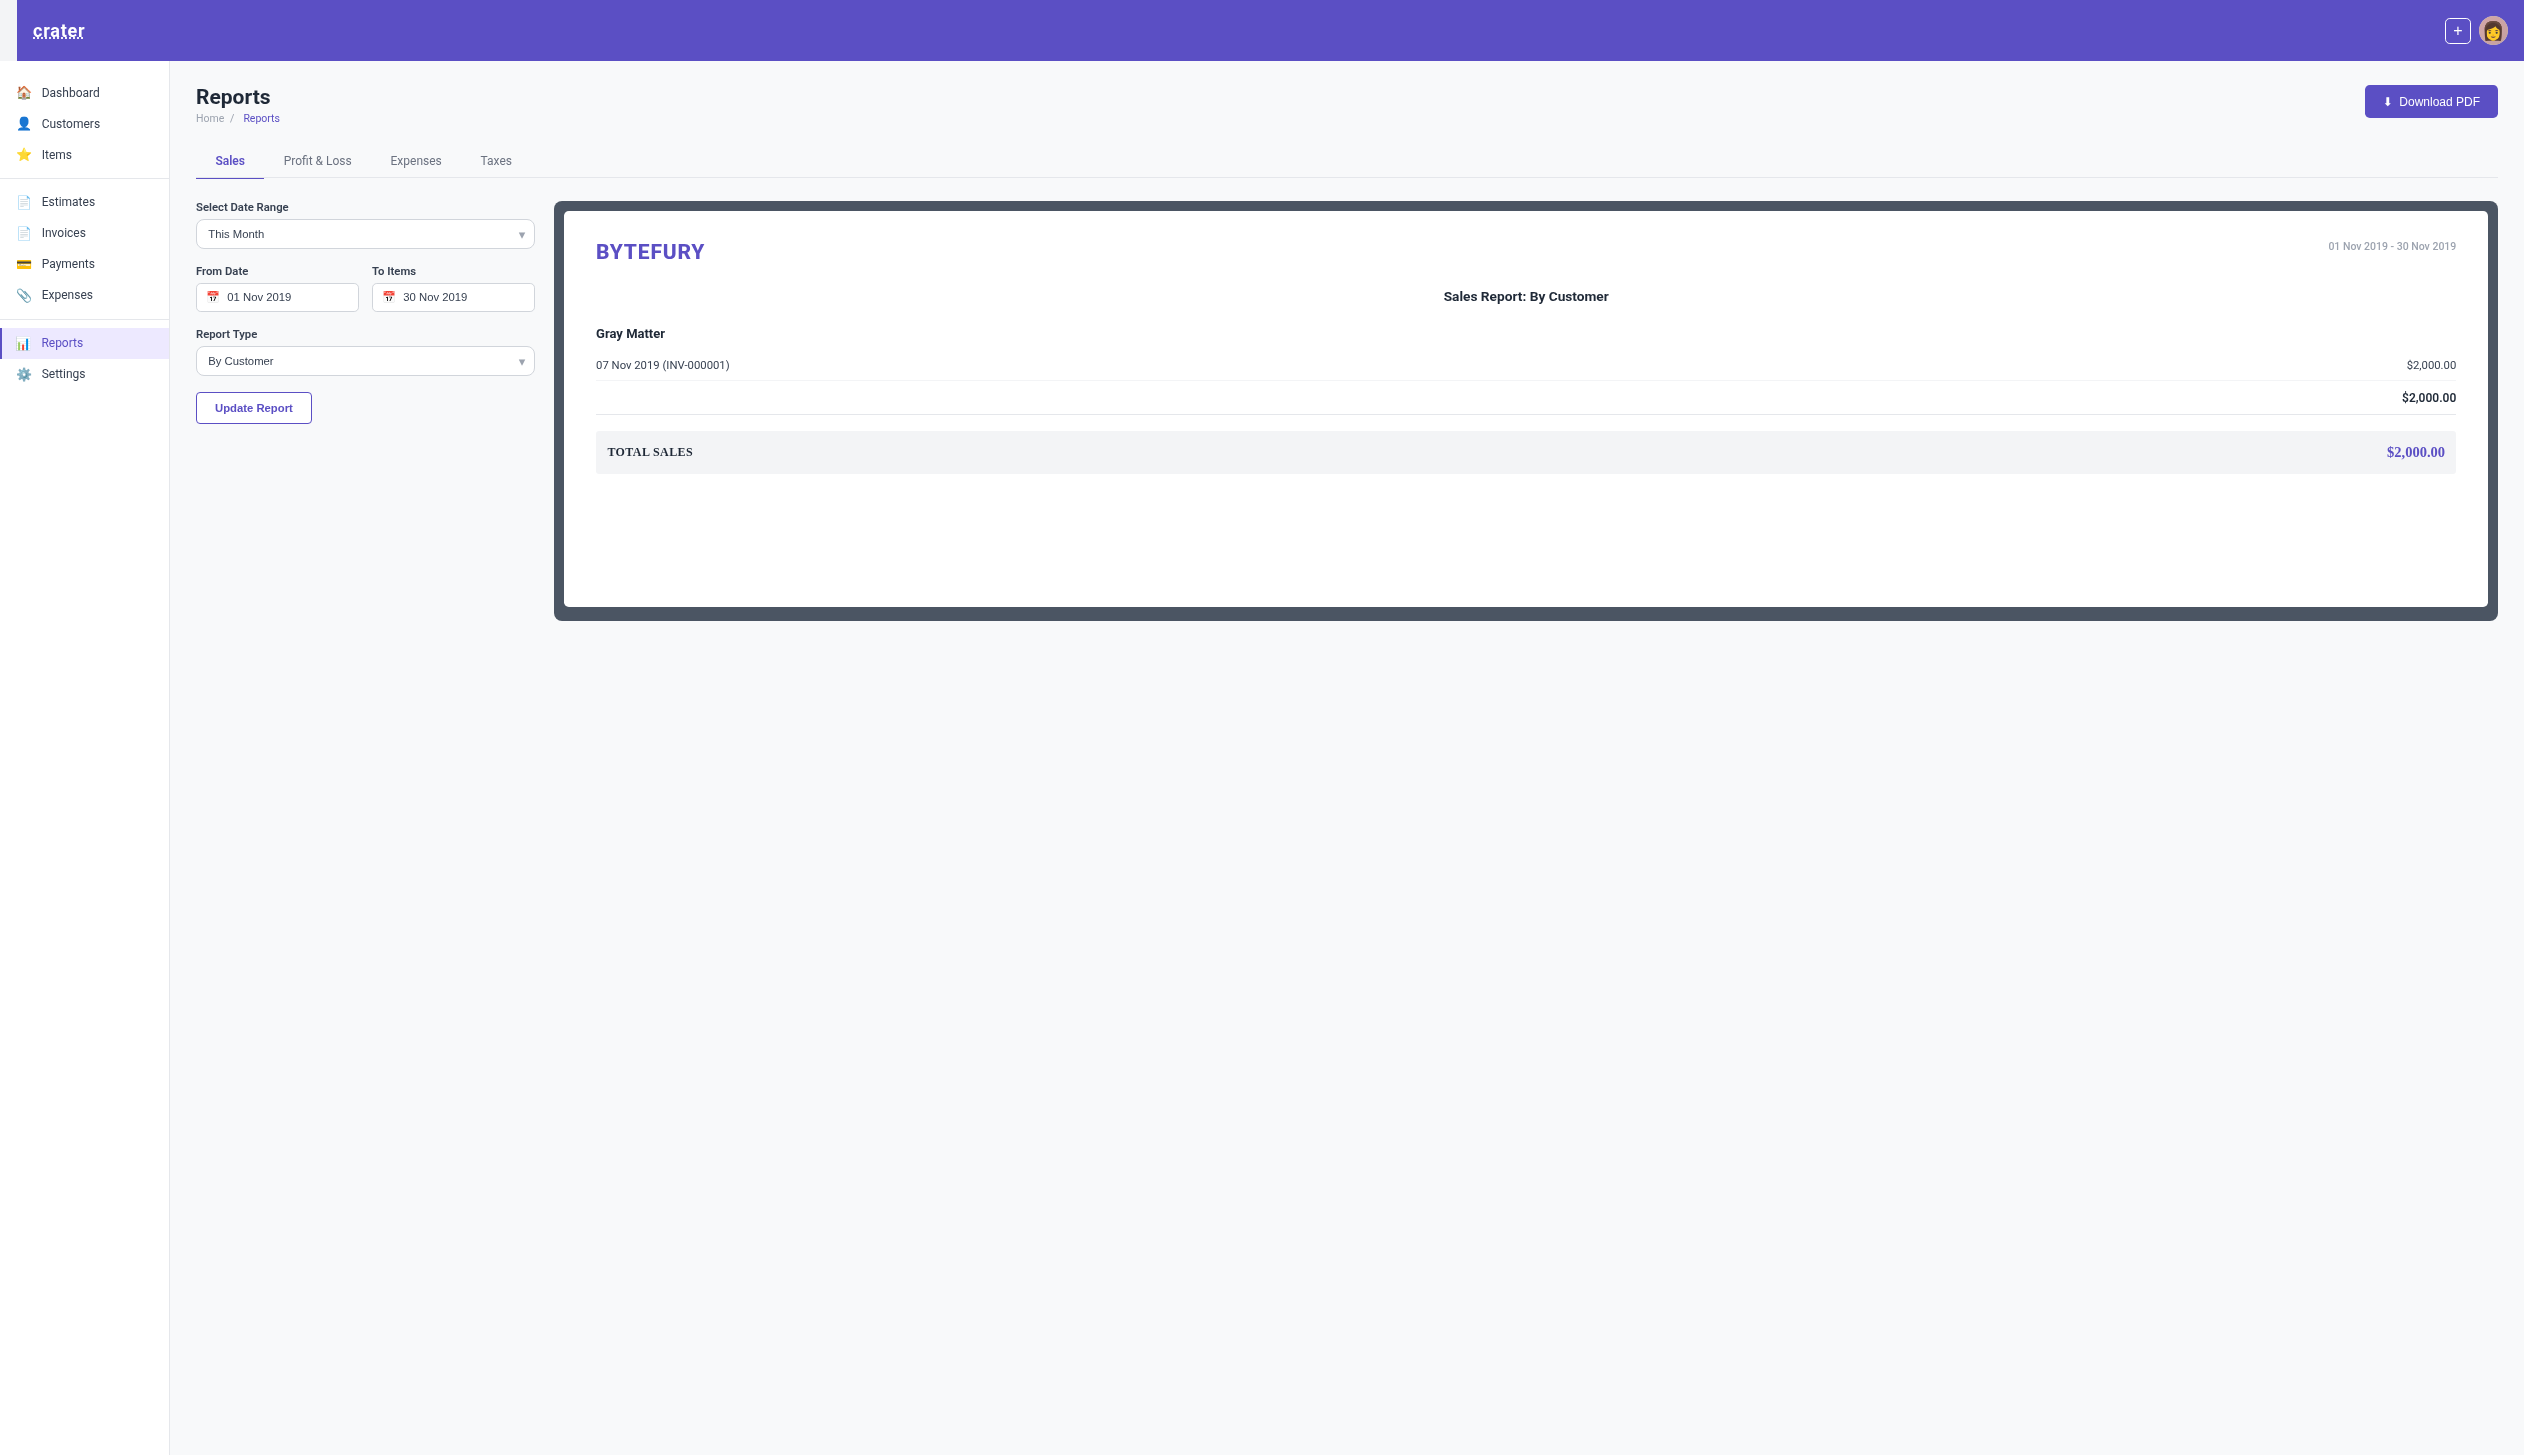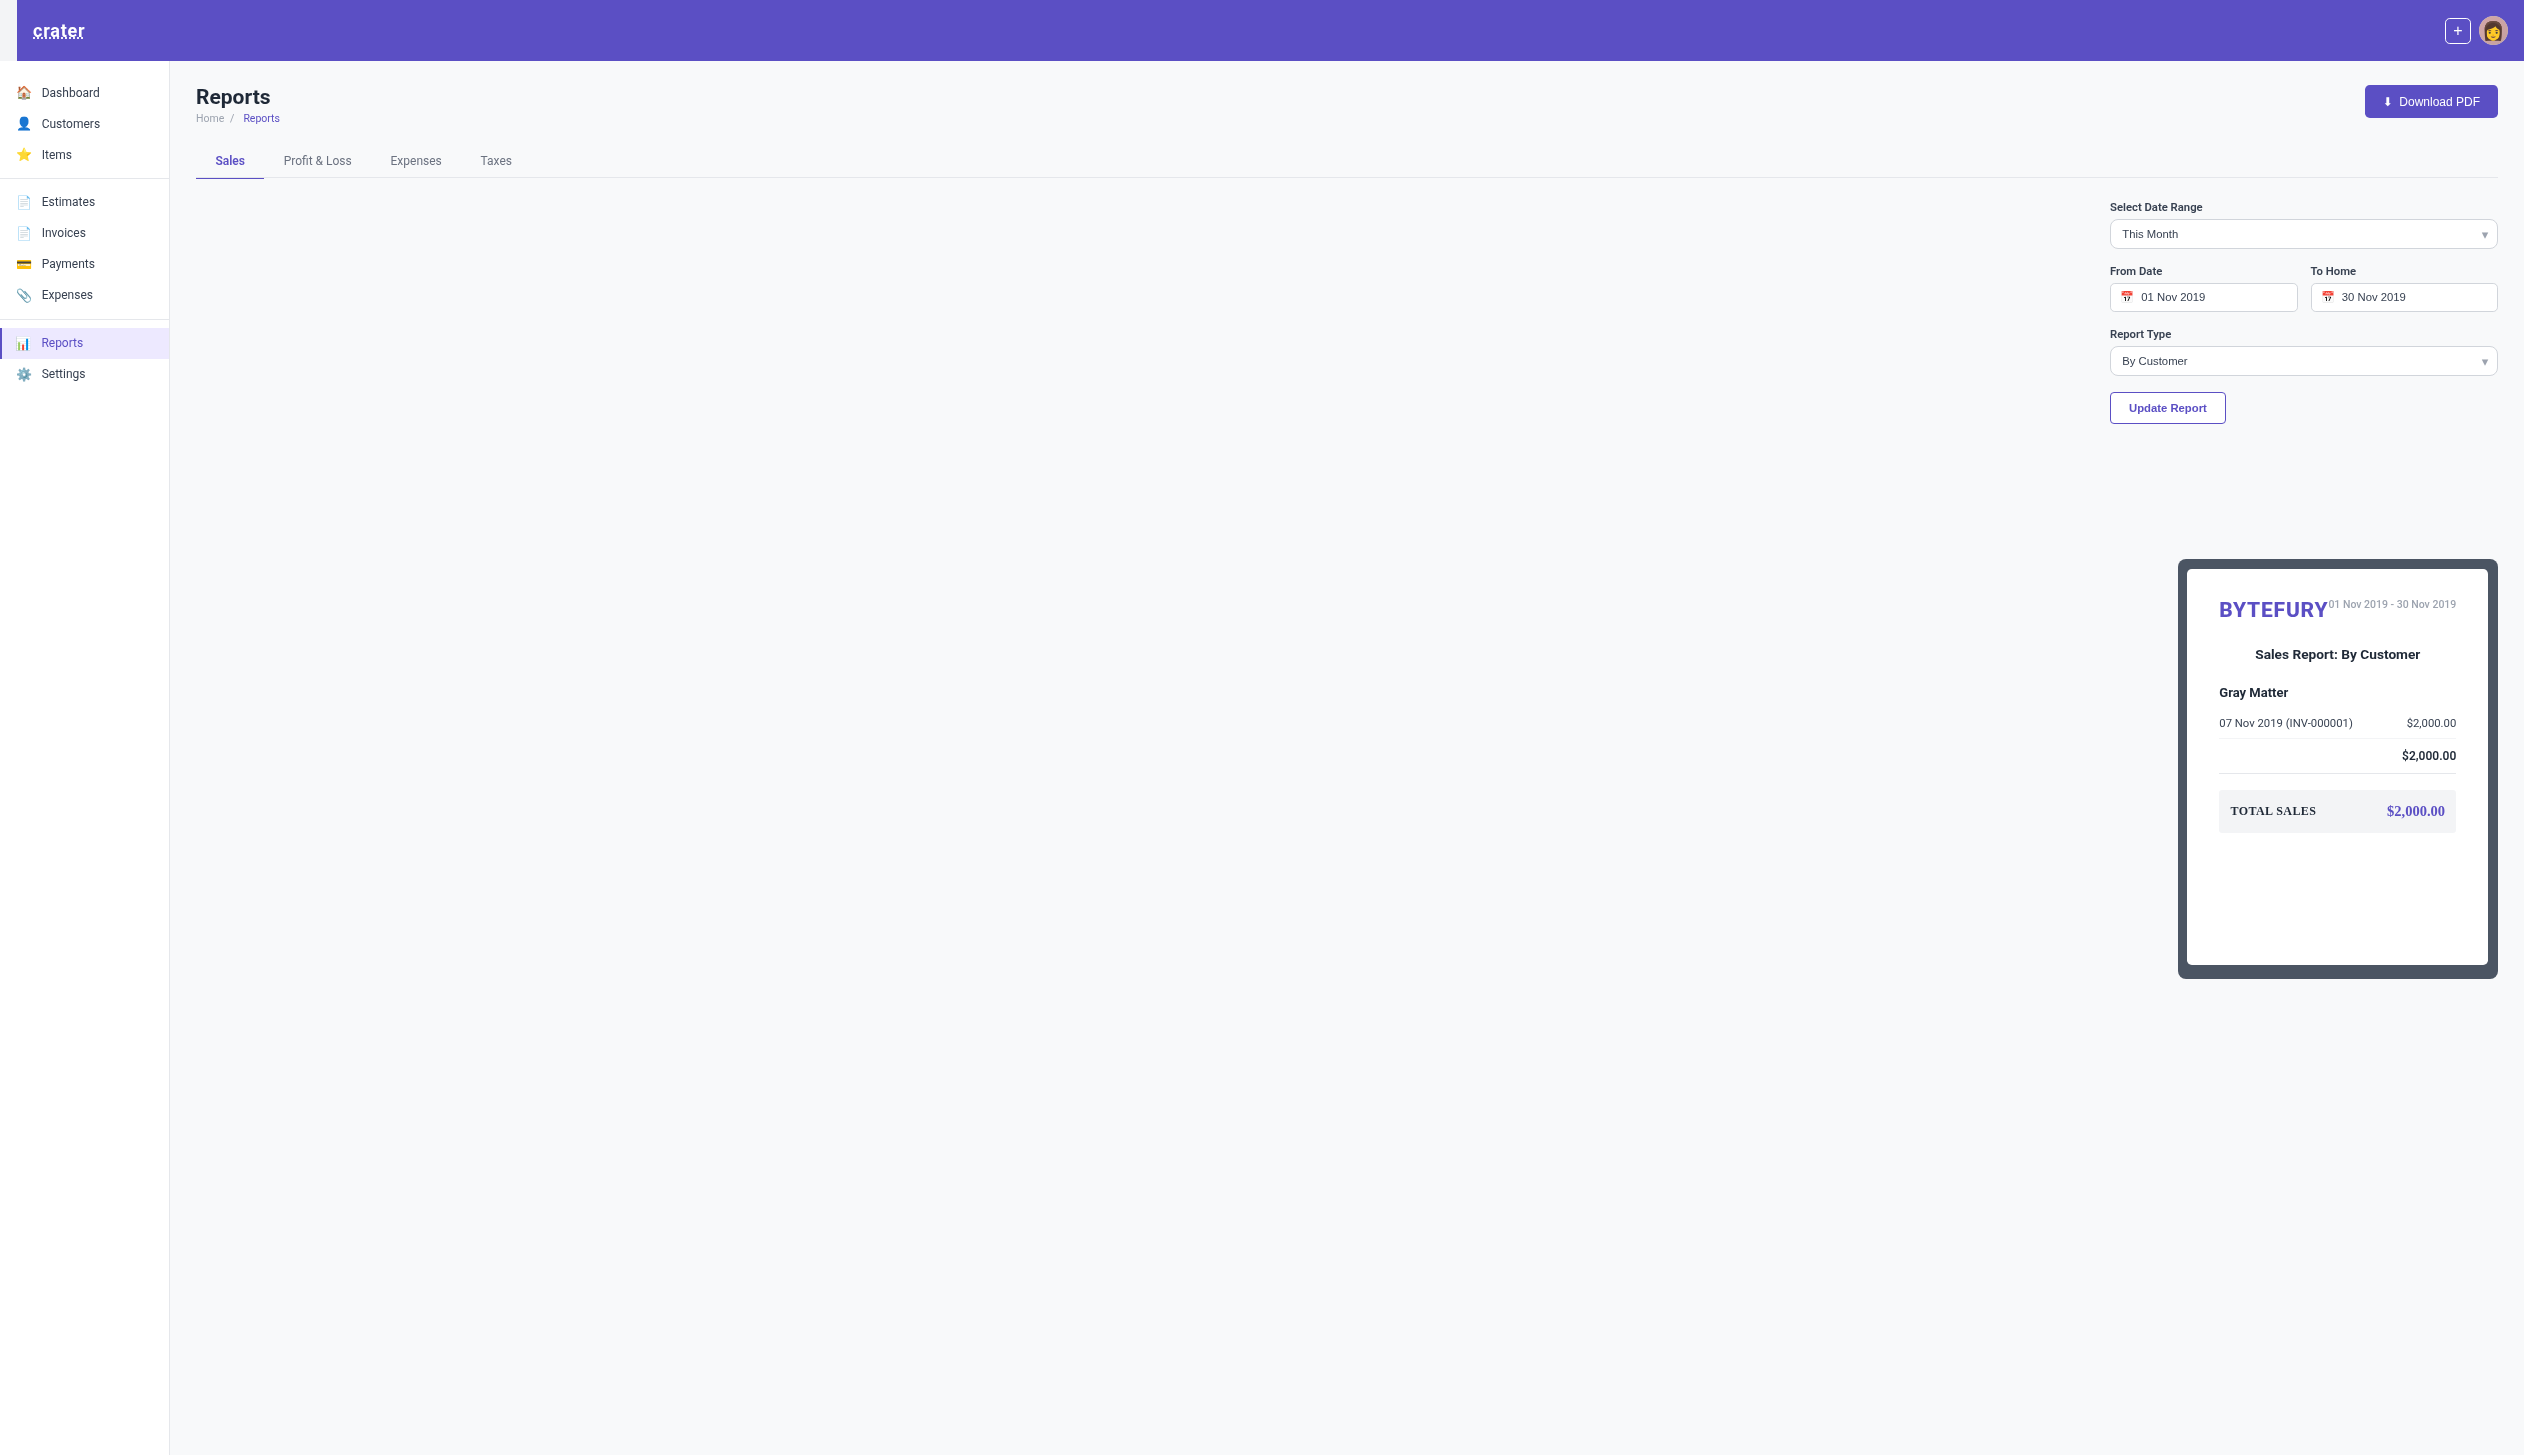--- a/index.html
+++ b/index.html
@@ -214,22 +214,21 @@
       font-weight: 600;
       cursor: pointer;
       width: fit-content;
       transition: background 0.15s;
     }
 
     
     .report-layout {
       display: flex;
       gap: 19.4px;
-      align-items: flex-end;
-      flex-direction: column;
+      align-items: flex-start;
     }
     .report-left { flex: 0 0 339px; }
     .report-right { flex: 1; }
 
     
     .report-preview-container {
       background: #4b5563;
       border-radius: 8px;
       padding: 9.7px;
       min-height: 420px;
@@ -432,21 +431,21 @@
 
           <div class="date-row">
             <div class="date-field">
               <div class="control-label">From Date</div>
               <div class="date-input-wrapper">
                 <span class="date-icon">📅</span>
                 <input type="text" value="01 Nov 2019" style="">
               </div>
             </div>
             <div class="date-field">
-              <div class="control-label">To Home</div>
+              <div class="control-label">To Items</div>
               <div class="date-input-wrapper">
                 <span class="date-icon">📅</span>
                 <input type="text" value="30 Nov 2019" style="">
               </div>
             </div>
           </div>
 
           <div>
             <div class="control-label">Report Type</div>
             <div class="select-wrapper">

